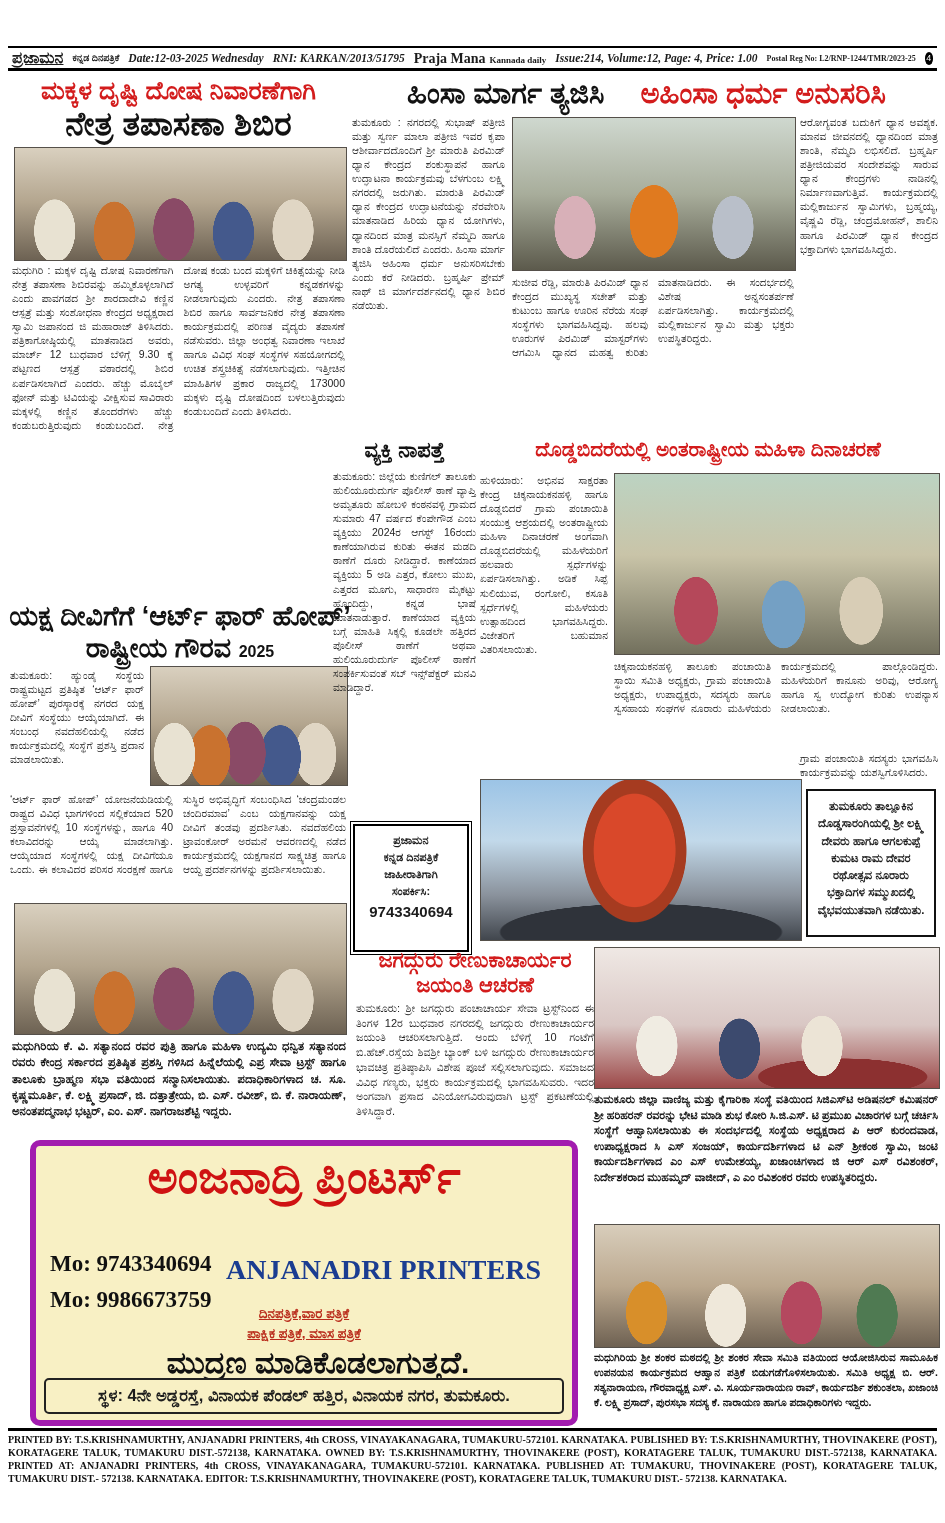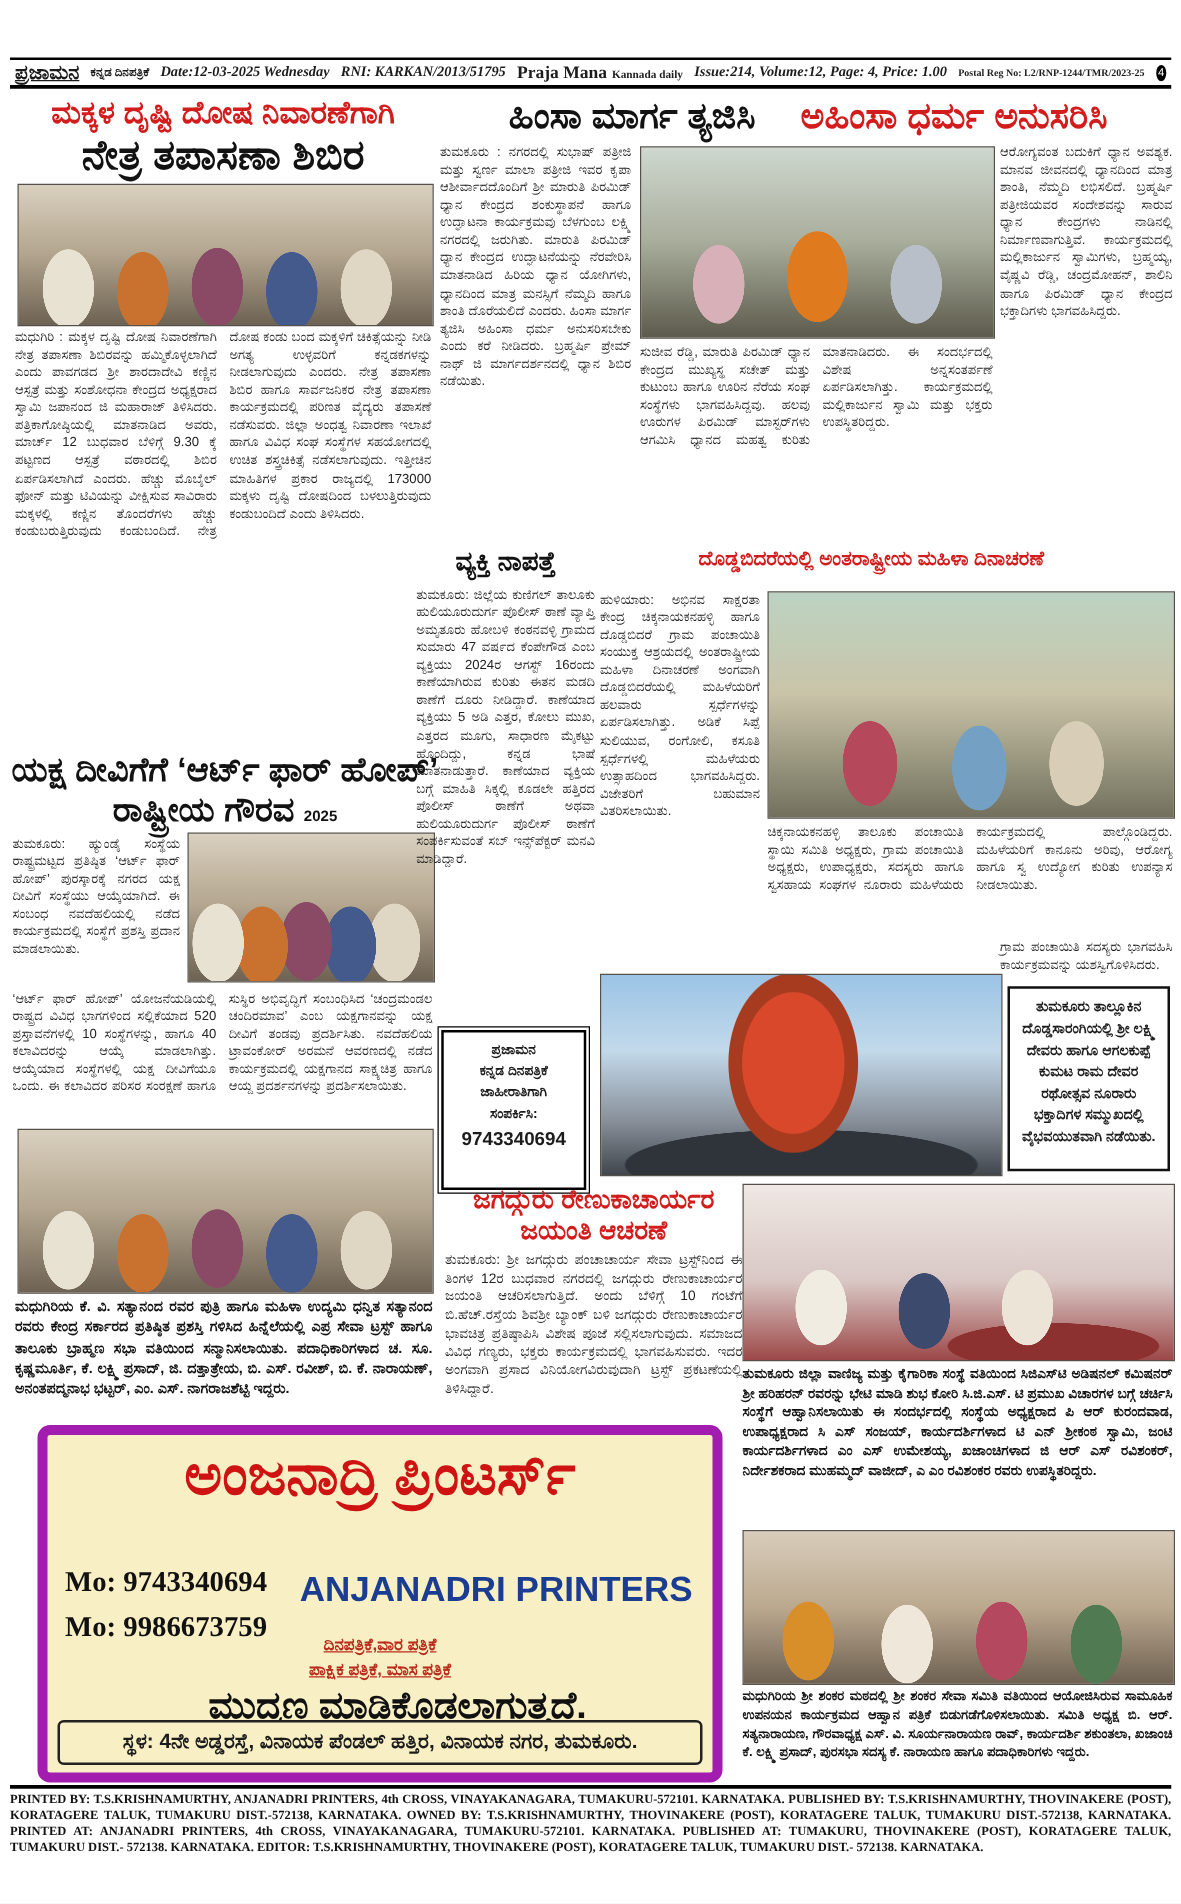--- a/index.html
+++ b/index.html
@@ -55,28 +55,28 @@
   #masthead .meta{font-size:11.5px;font-weight:bold;font-style:italic;}
   #masthead .brand{font-size:14px;font-weight:bold;}
   #masthead .brand-sub{font-size:9px;font-weight:bold;}
   #masthead .postal{font-size:8px;font-weight:bold;}
   #masthead .badge{display:inline-block;width:13px;height:13px;border-radius:50%;background:#000;color:#fff;
     font-size:9px;line-height:13px;text-align:center;font-family:"Liberation Sans",sans-serif;}
   
   .dbl-box{border:2px solid #000;outline:1px solid #000;outline-offset:2px;background:#fff;
     text-align:center;font-weight:bold;}
   
-  #ad{left:30px;top:1140px;width:548px;height:286px;border:8px solid #a21caf;border-radius:10px;
+  #ad{left:30px;top:1140px;width:548px;height:286px;border:6px solid #a21caf;border-radius:10px;
       background:#f8f0c4;box-sizing:border-box;}
   #ad .title-kn{position:absolute;left:0;right:0;top:4px;text-align:center;color:#cf1212;
       font-size:46px;font-weight:bold;}
   #ad .phones{position:absolute;left:14px;top:100px;font-family:"Liberation Serif",serif;
       font-size:23px;font-weight:bold;color:#111;line-height:1.55;}
-  #ad .title-en{position:absolute;right:16px;top:108px;color:#1b3d91;font-size:28px;font-weight:bold;
-      font-family:Liberation Sans, sans-serif;text-align:center;}
+  #ad .title-en{position:absolute;right:31px;top:108px;color:#1b3d91;font-size:28px;font-weight:bold;
+      font-family:Liberation Serif, serif;text-align:center;}
   #ad .red-line{position:absolute;left:0;right:0;text-align:center;color:#b92b1b;font-size:13.5px;
       font-weight:bold;text-decoration:underline;}
   #ad .big-line{position:absolute;left:0;right:0;text-align:center;color:#111;font-weight:bold;padding-left:28px;}
   #ad .addr{position:absolute;left:8px;right:8px;bottom:6px;height:32px;border:2px solid #222;border-radius:5px;
       text-align:center;font-size:16.5px;font-weight:bold;line-height:30px;background:#f8f0c4;}
   
   #footer-rule{left:8px;top:1428px;width:929px;height:0;border-top:3px solid #000;}
   #footer-text{left:8px;top:1433px;width:929px;font-family:"Liberation Serif",serif;font-weight:bold;
       font-size:10px;line-height:1.3;text-align:justify;color:#111;}
 </style>
@@ -99,21 +99,21 @@
     <span class="badge">4</span>
   </div>
 
   <div class="abs hl-red" style="left:12px;top:76px;width:333px;font-size:25px;">ಮಕ್ಕಳ ದೃಷ್ಟಿ ದೋಷ ನಿವಾರಣೆಗಾಗಿ</div>
   <div class="abs hl-black" style="left:12px;top:105px;width:333px;font-size:33px;">ನೇತ್ರ ತಪಾಸಣಾ ಶಿಬಿರ</div>
   <div class="ph ph-people abs" style="left:14px;top:147px;width:331px;height:112px;"></div>
   <div class="abs body-txt cols2" style="left:12px;top:263px;width:333px;height:336px;">ಮಧುಗಿರಿ : ಮಕ್ಕಳ ದೃಷ್ಟಿ ದೋಷ ನಿವಾರಣೆಗಾಗಿ ನೇತ್ರ ತಪಾಸಣಾ ಶಿಬಿರವನ್ನು ಹಮ್ಮಿಕೊಳ್ಳಲಾಗಿದೆ ಎಂದು ಪಾವಗಡದ ಶ್ರೀ ಶಾರದಾದೇವಿ ಕಣ್ಣಿನ ಆಸ್ಪತ್ರೆ ಮತ್ತು ಸಂಶೋಧನಾ ಕೇಂದ್ರದ ಅಧ್ಯಕ್ಷರಾದ ಸ್ವಾಮಿ ಜಪಾನಂದ ಜಿ ಮಹಾರಾಜ್ ತಿಳಿಸಿದರು. ಪತ್ರಿಕಾಗೋಷ್ಠಿಯಲ್ಲಿ ಮಾತನಾಡಿದ ಅವರು, ಮಾರ್ಚ್ 12 ಬುಧವಾರ ಬೆಳಿಗ್ಗೆ 9.30 ಕ್ಕೆ ಪಟ್ಟಣದ ಆಸ್ಪತ್ರೆ ವಠಾರದಲ್ಲಿ ಶಿಬಿರ ಏರ್ಪಡಿಸಲಾಗಿದೆ ಎಂದರು. ಹೆಚ್ಚು ಮೊಬೈಲ್ ಫೋನ್ ಮತ್ತು ಟಿವಿಯನ್ನು ವೀಕ್ಷಿಸುವ ಸಾವಿರಾರು ಮಕ್ಕಳಲ್ಲಿ ಕಣ್ಣಿನ ತೊಂದರೆಗಳು ಹೆಚ್ಚು ಕಂಡುಬರುತ್ತಿರುವುದು ಕಂಡುಬಂದಿದೆ. ನೇತ್ರ ದೋಷ ಕಂಡು ಬಂದ ಮಕ್ಕಳಿಗೆ ಚಿಕಿತ್ಸೆಯನ್ನು ನೀಡಿ ಅಗತ್ಯ ಉಳ್ಳವರಿಗೆ ಕನ್ನಡಕಗಳನ್ನು ನೀಡಲಾಗುವುದು ಎಂದರು. ನೇತ್ರ ತಪಾಸಣಾ ಶಿಬಿರ ಹಾಗೂ ಸಾರ್ವಜನಿಕರ ನೇತ್ರ ತಪಾಸಣಾ ಕಾರ್ಯಕ್ರಮದಲ್ಲಿ ಪರಿಣತ ವೈದ್ಯರು ತಪಾಸಣೆ ನಡೆಸುವರು. ಜಿಲ್ಲಾ ಅಂಧತ್ವ ನಿವಾರಣಾ ಇಲಾಖೆ ಹಾಗೂ ವಿವಿಧ ಸಂಘ ಸಂಸ್ಥೆಗಳ ಸಹಯೋಗದಲ್ಲಿ ಉಚಿತ ಶಸ್ತ್ರಚಿಕಿತ್ಸೆ ನಡೆಸಲಾಗುವುದು. ಇತ್ತೀಚಿನ ಮಾಹಿತಿಗಳ ಪ್ರಕಾರ ರಾಜ್ಯದಲ್ಲಿ 173000 ಮಕ್ಕಳು ದೃಷ್ಟಿ ದೋಷದಿಂದ ಬಳಲುತ್ತಿರುವುದು ಕಂಡುಬಂದಿದೆ ಎಂದು ತಿಳಿಸಿದರು.</div>
 
   <div class="abs hl-black" style="left:8px;top:601px;width:344px;font-size:27px;line-height:1.18;">
     <span>ಯಕ್ಷ ದೀವಿಗೆಗೆ ‘ಆರ್ಟ್ ಫಾರ್ ಹೋಪ್’ ರಾಷ್ಟ್ರೀಯ ಗೌರವ</span>
-    <span style="font-size:12px;font-weight:bold;">2025</span>
+    <span style="font-size:16px;font-weight:bold;">2025</span>
   </div>
   <div class="abs body-txt" style="left:10px;top:668px;width:134px;height:120px;">ತುಮಕೂರು: ಹ್ಯುಂಡೈ ಸಂಸ್ಥೆಯ ರಾಷ್ಟ್ರಮಟ್ಟದ ಪ್ರತಿಷ್ಠಿತ ‘ಆರ್ಟ್ ಫಾರ್ ಹೋಪ್’ ಪುರಸ್ಕಾರಕ್ಕೆ ನಗರದ ಯಕ್ಷ ದೀವಿಗೆ ಸಂಸ್ಥೆಯು ಆಯ್ಕೆಯಾಗಿದೆ. ಈ ಸಂಬಂಧ ನವದೆಹಲಿಯಲ್ಲಿ ನಡೆದ ಕಾರ್ಯಕ್ರಮದಲ್ಲಿ ಸಂಸ್ಥೆಗೆ ಪ್ರಶಸ್ತಿ ಪ್ರದಾನ ಮಾಡಲಾಯಿತು.</div>
   <div class="ph ph-people abs" style="left:150px;top:666px;width:196px;height:118px;"></div>
   <div class="abs body-txt cols2" style="left:10px;top:792px;width:336px;height:108px;">‘ಆರ್ಟ್ ಫಾರ್ ಹೋಪ್’ ಯೋಜನೆಯಡಿಯಲ್ಲಿ ರಾಷ್ಟ್ರದ ವಿವಿಧ ಭಾಗಗಳಿಂದ ಸಲ್ಲಿಕೆಯಾದ 520 ಪ್ರಸ್ತಾವನೆಗಳಲ್ಲಿ 10 ಸಂಸ್ಥೆಗಳನ್ನು, ಹಾಗೂ 40 ಕಲಾವಿದರನ್ನು ಆಯ್ಕೆ ಮಾಡಲಾಗಿತ್ತು. ಆಯ್ಕೆಯಾದ ಸಂಸ್ಥೆಗಳಲ್ಲಿ ಯಕ್ಷ ದೀವಿಗೆಯೂ ಒಂದು. ಈ ಕಲಾವಿದರ ಪರಿಸರ ಸಂರಕ್ಷಣೆ ಹಾಗೂ ಸುಸ್ಥಿರ ಅಭಿವೃದ್ಧಿಗೆ ಸಂಬಂಧಿಸಿದ ‘ಚಂದ್ರಮಂಡಲ ಚಂದಿರಮಾವ’ ಎಂಬ ಯಕ್ಷಗಾನವನ್ನು ಯಕ್ಷ ದೀವಿಗೆ ತಂಡವು ಪ್ರದರ್ಶಿಸಿತು. ನವದೆಹಲಿಯ ಟ್ರಾವಂಕೋರ್ ಅರಮನೆ ಆವರಣದಲ್ಲಿ ನಡೆದ ಕಾರ್ಯಕ್ರಮದಲ್ಲಿ ಯಕ್ಷಗಾನದ ಸಾಕ್ಷ್ಯಚಿತ್ರ ಹಾಗೂ ಆಯ್ದ ಪ್ರದರ್ಶನಗಳನ್ನು ಪ್ರದರ್ಶಿಸಲಾಯಿತು.</div>
 
   <div class="ph ph-people abs" style="left:14px;top:903px;width:331px;height:130px;"></div>
   <div class="abs cap" style="left:12px;top:1038px;width:334px;height:98px;">ಮಧುಗಿರಿಯ ಕೆ. ವಿ. ಸತ್ಯಾನಂದ ರವರ ಪುತ್ರಿ ಹಾಗೂ ಮಹಿಳಾ ಉದ್ಯಮಿ ಧನ್ವಿತ ಸತ್ಯಾನಂದ ರವರು ಕೇಂದ್ರ ಸರ್ಕಾರದ ಪ್ರತಿಷ್ಠಿತ ಪ್ರಶಸ್ತಿ ಗಳಿಸಿದ ಹಿನ್ನೆಲೆಯಲ್ಲಿ ಎಪ್ರ ಸೇವಾ ಟ್ರಸ್ಟ್ ಹಾಗೂ ತಾಲೂಕು ಬ್ರಾಹ್ಮಣ ಸಭಾ ವತಿಯಿಂದ ಸನ್ಮಾನಿಸಲಾಯಿತು. ಪದಾಧಿಕಾರಿಗಳಾದ ಚ. ಸೂ. ಕೃಷ್ಣಮೂರ್ತಿ, ಕೆ. ಲಕ್ಷ್ಮಿ ಪ್ರಸಾದ್, ಜಿ. ದತ್ತಾತ್ರೇಯ, ಬಿ. ಎಸ್. ರವೀಶ್, ಬಿ. ಕೆ. ನಾರಾಯಣ್, ಅನಂತಪದ್ಮನಾಭ ಭಟ್ಟರ್, ಎಂ. ಎಸ್. ನಾಗರಾಜಶೆಟ್ಟಿ ಇದ್ದರು.</div>
 
   <div class="abs hl-black" style="left:355px;top:77px;width:583px;font-size:29px;">
     <span>ಹಿಂಸಾ ಮಾರ್ಗ ತ್ಯಜಿಸಿ </span><span style="color:#d31c1c;margin-left:28px;">ಅಹಿಂಸಾ ಧರ್ಮ ಅನುಸರಿಸಿ</span>
@@ -126,21 +126,21 @@
   <div class="abs hl-black" style="left:333px;top:438px;width:143px;font-size:21px;">ವ್ಯಕ್ತಿ ನಾಪತ್ತೆ</div>
   <div class="abs body-txt" style="left:333px;top:469px;width:143px;height:348px;">ತುಮಕೂರು: ಜಿಲ್ಲೆಯ ಕುಣಿಗಲ್ ತಾಲೂಕು ಹುಲಿಯೂರುದುರ್ಗ ಪೊಲೀಸ್ ಠಾಣೆ ವ್ಯಾಪ್ತಿ ಅಮೃತೂರು ಹೋಬಳಿ ಕಂಠನವಳ್ಳಿ ಗ್ರಾಮದ ಸುಮಾರು 47 ವಷ೯ದ ಕೆಂಪೇಗೌಡ ಎಂಬ ವ್ಯಕ್ತಿಯು 2024ರ ಆಗಸ್ಟ್ 16ರಂದು ಕಾಣೆಯಾಗಿರುವ ಕುರಿತು ಈತನ ಮಡದಿ ಠಾಣೆಗೆ ದೂರು ನೀಡಿದ್ದಾರೆ. ಕಾಣೆಯಾದ ವ್ಯಕ್ತಿಯು 5 ಅಡಿ ಎತ್ತರ, ಕೋಲು ಮುಖ, ಎತ್ತರದ ಮೂಗು, ಸಾಧಾರಣ ಮೈಕಟ್ಟು ಹೊಂದಿದ್ದು, ಕನ್ನಡ ಭಾಷೆ ಮಾತನಾಡುತ್ತಾರೆ. ಕಾಣೆಯಾದ ವ್ಯಕ್ತಿಯ ಬಗ್ಗೆ ಮಾಹಿತಿ ಸಿಕ್ಕಲ್ಲಿ ಕೂಡಲೇ ಹತ್ತಿರದ ಪೊಲೀಸ್ ಠಾಣೆಗೆ ಅಥವಾ ಹುಲಿಯೂರುದುರ್ಗ ಪೊಲೀಸ್ ಠಾಣೆಗೆ ಸಂಪರ್ಕಿಸುವಂತೆ ಸಬ್ ಇನ್ಸ್‌ಪೆಕ್ಟರ್ ಮನವಿ ಮಾಡಿದ್ದಾರೆ.</div>
   <div class="abs dbl-box" style="left:353px;top:824px;width:104px;height:112px;padding:6px 4px;font-size:11px;line-height:1.55;">
     <div>ಪ್ರಜಾಮನ</div>
     <div>ಕನ್ನಡ ದಿನಪತ್ರಿಕೆ</div>
     <div>ಜಾಹೀರಾತಿಗಾಗಿ</div>
     <div>ಸಂಪರ್ಕಿಸಿ:</div>
     <div style="font-size:15px;">9743340694</div>
   </div>
 
-  <div class="abs hl-red" style="left:467px;top:438px;width:460px;font-size:16px;">ದೊಡ್ಡಬಿದರೆಯಲ್ಲಿ ಅಂತರಾಷ್ಟ್ರೀಯ ಮಹಿಳಾ ದಿನಾಚರಣೆ</div>
+  <div class="abs hl-red" style="left:478px;top:438px;width:460px;font-size:20px;">ದೊಡ್ಡಬಿದರೆಯಲ್ಲಿ ಅಂತರಾಷ್ಟ್ರೀಯ ಮಹಿಳಾ ದಿನಾಚರಣೆ</div>
   <div class="abs body-txt" style="left:480px;top:473px;width:128px;height:300px;">ಹುಳಿಯಾರು: ಅಭಿನವ ಸಾಕ್ಷರತಾ ಕೇಂದ್ರ ಚಿಕ್ಕನಾಯಕನಹಳ್ಳಿ ಹಾಗೂ ದೊಡ್ಡಬಿದರೆ ಗ್ರಾಮ ಪಂಚಾಯಿತಿ ಸಂಯುಕ್ತ ಆಶ್ರಯದಲ್ಲಿ ಅಂತರಾಷ್ಟ್ರೀಯ ಮಹಿಳಾ ದಿನಾಚರಣೆ ಅಂಗವಾಗಿ ದೊಡ್ಡಬಿದರೆಯಲ್ಲಿ ಮಹಿಳೆಯರಿಗೆ ಹಲವಾರು ಸ್ಪರ್ಧೆಗಳನ್ನು ಏರ್ಪಡಿಸಲಾಗಿತ್ತು. ಅಡಿಕೆ ಸಿಪ್ಪೆ ಸುಲಿಯುವ, ರಂಗೋಲಿ, ಕಸೂತಿ ಸ್ಪರ್ಧೆಗಳಲ್ಲಿ ಮಹಿಳೆಯರು ಉತ್ಸಾಹದಿಂದ ಭಾಗವಹಿಸಿದ್ದರು. ವಿಜೇತರಿಗೆ ಬಹುಮಾನ ವಿತರಿಸಲಾಯಿತು.</div>
   <div class="ph ph-outdoor abs" style="left:614px;top:473px;width:324px;height:180px;"></div>
   <div class="abs body-txt cols2" style="left:614px;top:659px;width:324px;height:90px;">ಚಿಕ್ಕನಾಯಕನಹಳ್ಳಿ ತಾಲೂಕು ಪಂಚಾಯಿತಿ ಸ್ಥಾಯಿ ಸಮಿತಿ ಅಧ್ಯಕ್ಷರು, ಗ್ರಾಮ ಪಂಚಾಯಿತಿ ಅಧ್ಯಕ್ಷರು, ಉಪಾಧ್ಯಕ್ಷರು, ಸದಸ್ಯರು ಹಾಗೂ ಸ್ವಸಹಾಯ ಸಂಘಗಳ ನೂರಾರು ಮಹಿಳೆಯರು ಕಾರ್ಯಕ್ರಮದಲ್ಲಿ ಪಾಲ್ಗೊಂಡಿದ್ದರು. ಮಹಿಳೆಯರಿಗೆ ಕಾನೂನು ಅರಿವು, ಆರೋಗ್ಯ ಹಾಗೂ ಸ್ವ ಉದ್ಯೋಗ ಕುರಿತು ಉಪನ್ಯಾಸ ನೀಡಲಾಯಿತು.</div>
   <div class="abs body-txt" style="left:800px;top:751px;width:138px;height:32px;">ಗ್ರಾಮ ಪಂಚಾಯಿತಿ ಸದಸ್ಯರು ಭಾಗವಹಿಸಿ ಕಾರ್ಯಕ್ರಮವನ್ನು ಯಶಸ್ವಿಗೊಳಿಸಿದರು.</div>
 
   <div class="ph ph-chariot abs" style="left:480px;top:779px;width:320px;height:160px;"></div>
   <div class="abs hl-red" style="left:356px;top:947px;width:238px;font-size:21px;line-height:1.2;">ಜಗದ್ಗುರು ರೇಣುಕಾಚಾರ್ಯರ ಜಯಂತಿ ಆಚರಣೆ</div>
 
   <div class="abs" style="left:806px;top:789px;width:130px;height:148px;border:2px solid #111;padding:7px 5px;
        box-sizing:border-box;text-align:center;font-size:11.5px;font-weight:bold;line-height:1.5;">ತುಮಕೂರು ತಾಲ್ಲೂಕಿನ ದೊಡ್ಡಸಾರಂಗಿಯಲ್ಲಿ ಶ್ರೀ ಲಕ್ಷ್ಮಿ ದೇವರು ಹಾಗೂ ಆಗಲಕುಪ್ಪೆ ಕುಮಟ ರಾಮ ದೇವರ ರಥೋತ್ಸವ ನೂರಾರು ಭಕ್ತಾದಿಗಳ ಸಮ್ಮುಖದಲ್ಲಿ ವೈಭವಯುತವಾಗಿ ನಡೆಯಿತು.</div>

